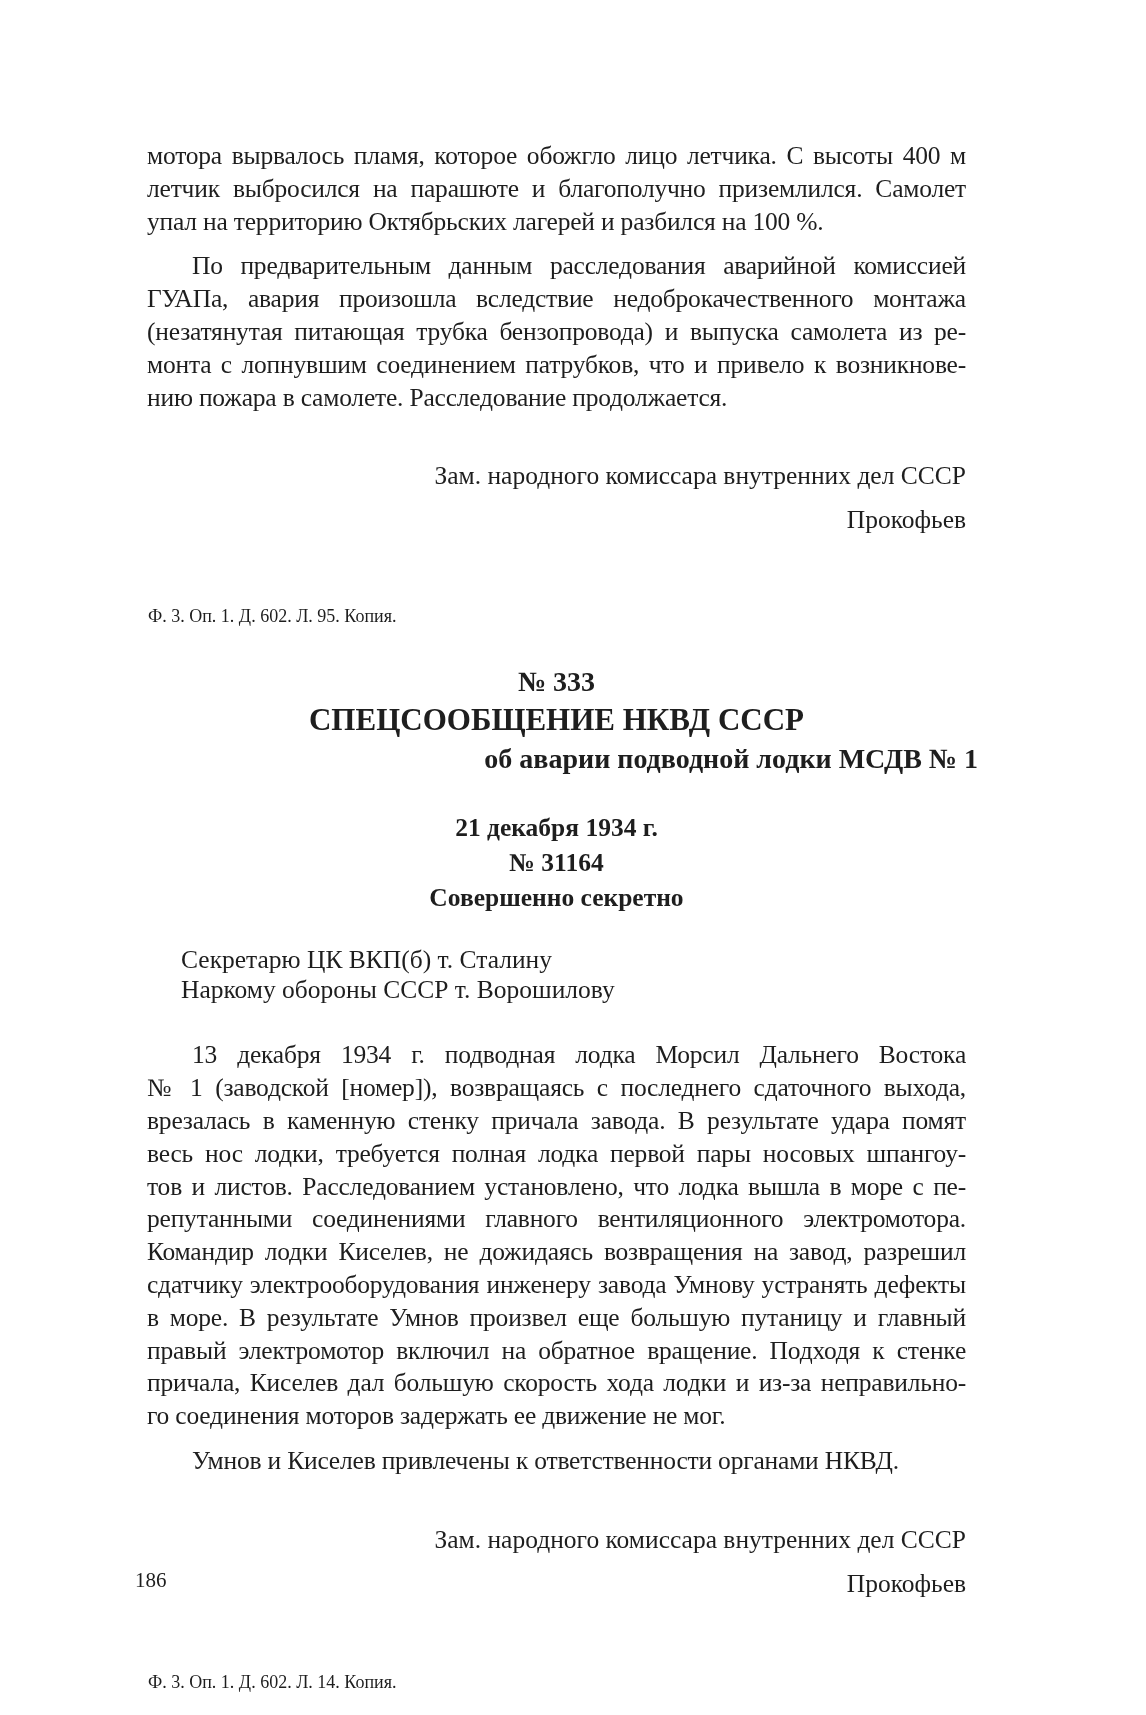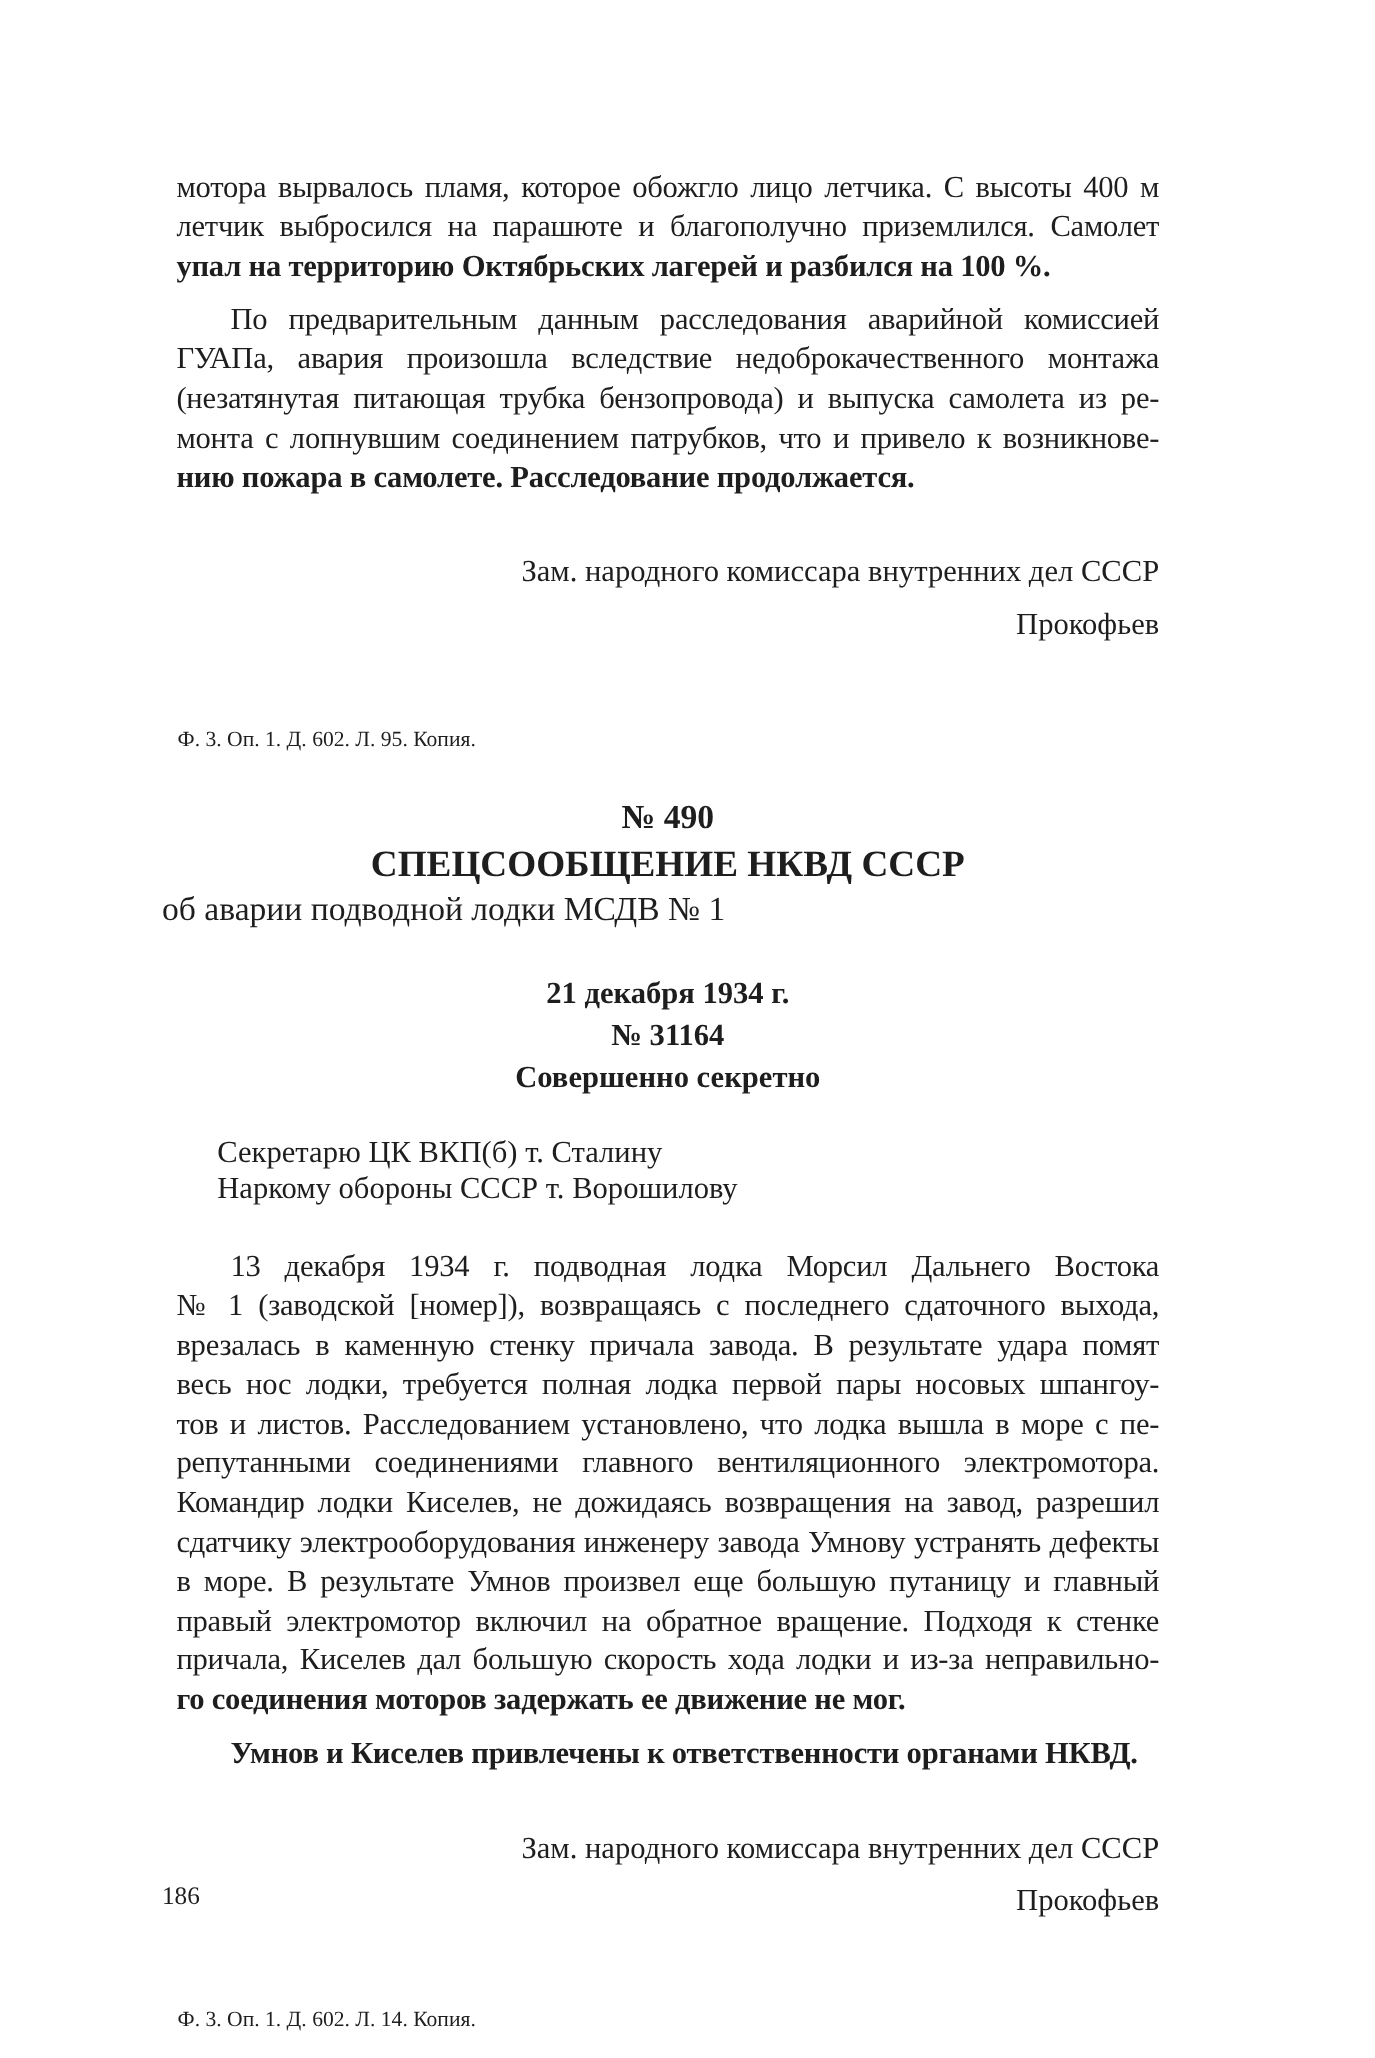--- a/index.html
+++ b/index.html
@@ -29,21 +29,20 @@
       letter-spacing: -0.2px;
     }
     .para .line {
       display: block;
       text-align: justify;
       text-align-last: justify;
       white-space: nowrap;
     }
     .para .line.last {
       text-align-last: left;
-      font-weight: bold;
     }
     .sign {
       text-align: right;
       font-size: 25.5px;
       line-height: 32px;
       margin: 12px;
     }
     .archive {
       font-size: 18px;
       line-height: 22px;
@@ -57,22 +56,22 @@
       margin: 0;
     }
     .doc-title {
       text-align: center;
       font-weight: bold;
       font-size: 31px;
       line-height: 40px;
       margin: 0;
     }
     .doc-subtitle {
-      text-align: left;
-      font-weight: normal;
+      text-align: right;
+      font-weight: bold;
       font-size: 28px;
       line-height: 38px;
       margin: 0;
     }
     .meta-right {
       text-align: center;
       font-size: 25.5px;
       line-height: 35px;
       margin: 0;
       font-weight: bold;
@@ -113,21 +112,21 @@
     <div style="height:22px"></div>
     <p class="sign">Зам. народного комиссара внутренних дел СССР</p>
     <p class="sign">Прокофьев</p>
 
     <div style="height:44px"></div>
     <p class="archive">Ф. 3. Оп. 1. Д. 602. Л. 95. Копия.</p>
   </div>
 
   <div>
     <div style="height:24px"></div>
-    <p class="doc-number">№ 490</p>
+    <p class="doc-number">№ 333</p>
     <p class="doc-title">СПЕЦСООБЩЕНИЕ НКВД СССР</p>
     <p class="doc-subtitle">об аварии подводной лодки МСДВ № 1</p>
 
     <div style="height:32px"></div>
     <p class="meta-right">21 декабря 1934 г.</p>
     <p class="meta-right">№ 31164</p>
     <p class="meta-right">Совершенно секретно</p>
 
     <div style="height:30px"></div>
     <p class="addressee">Секретарю ЦК ВКП(б) т. Сталину</p>

